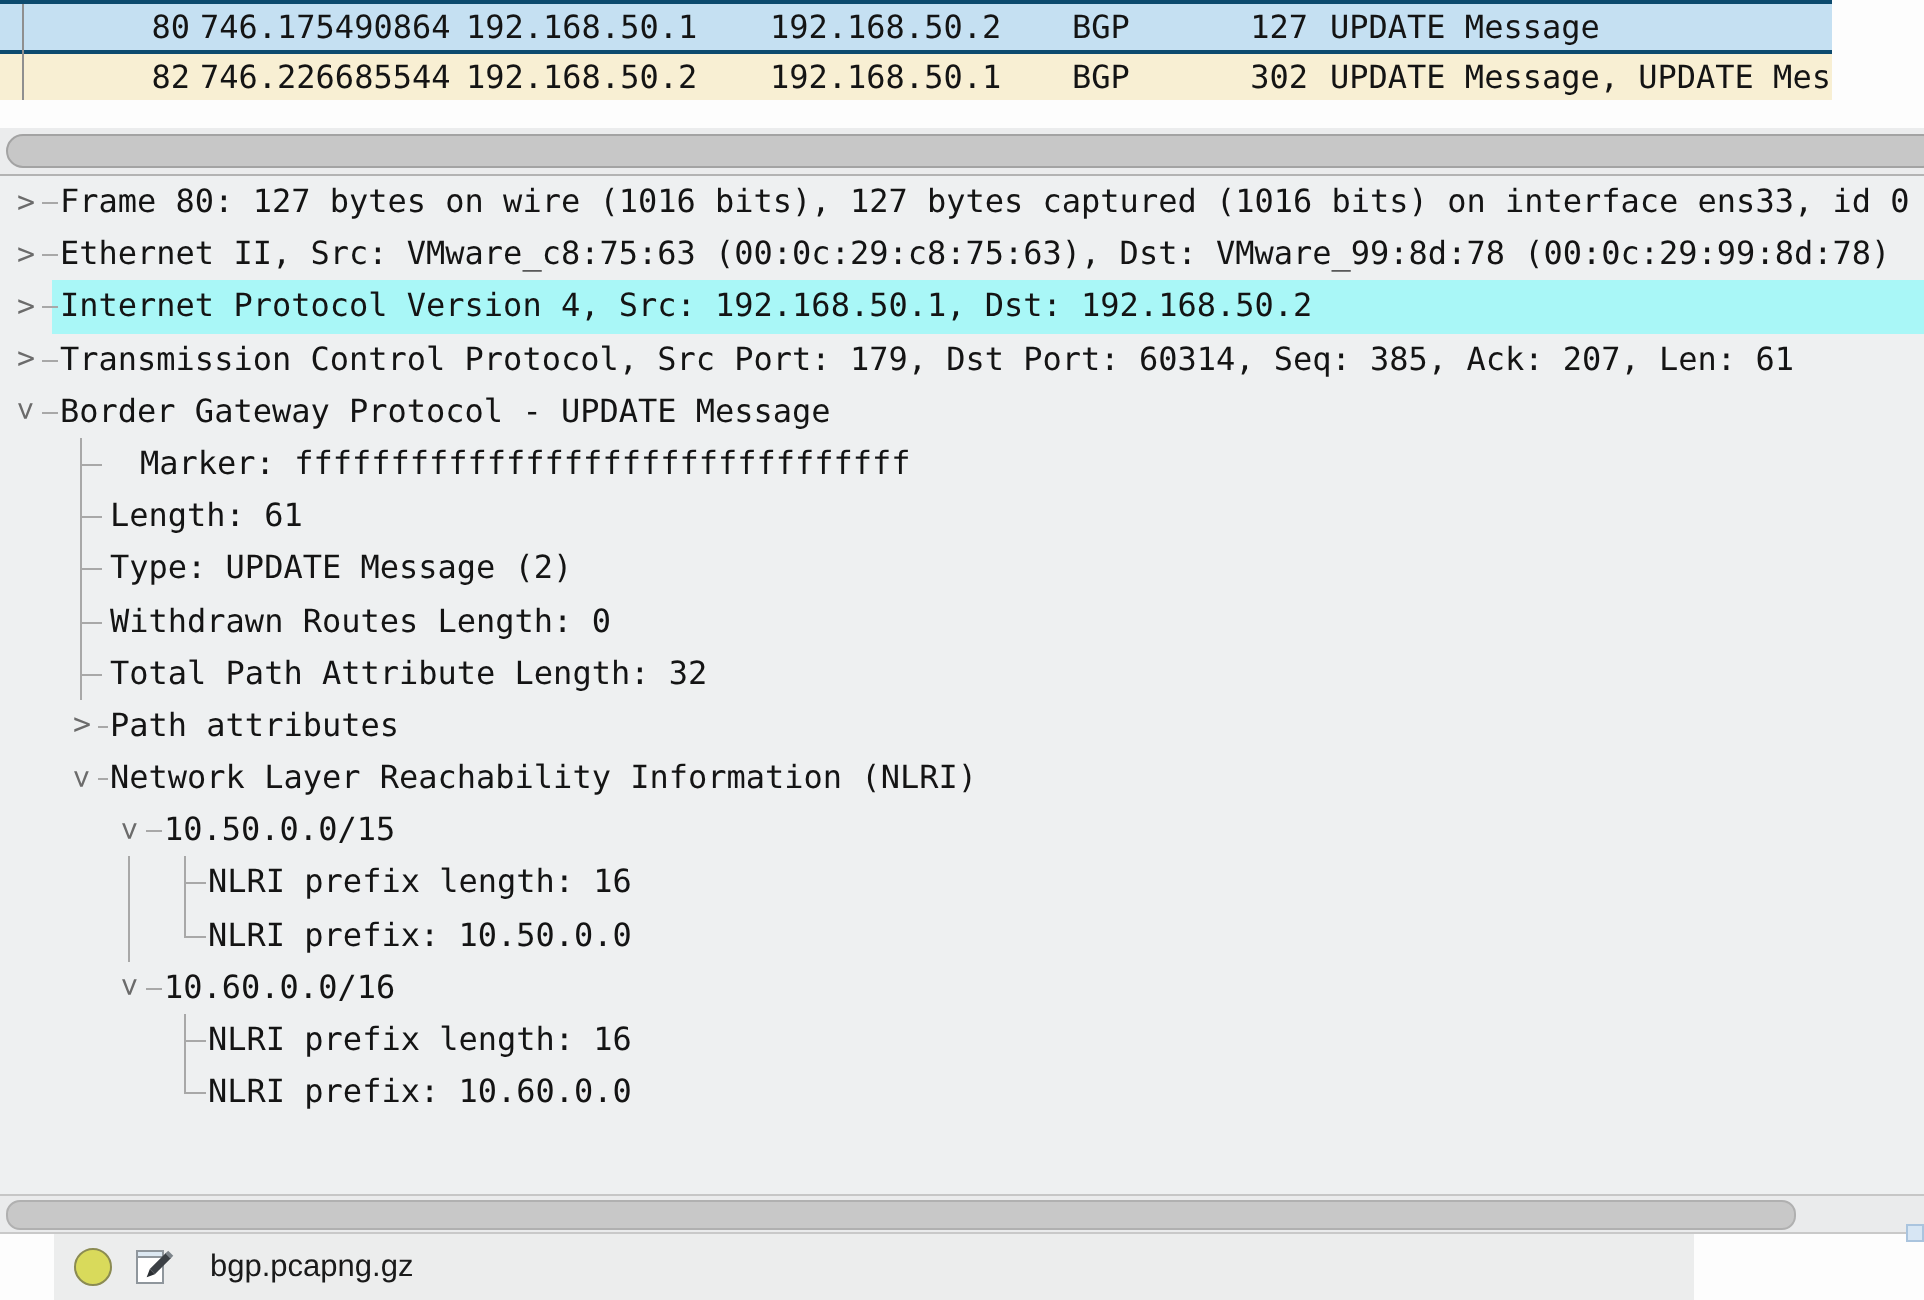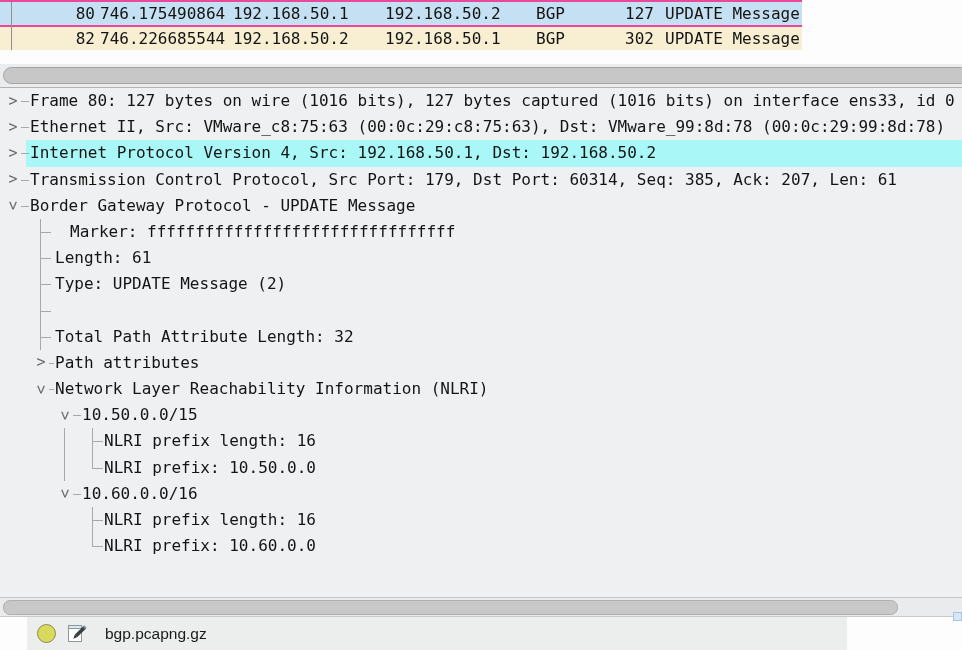--- a/index.html
+++ b/index.html
@@ -2,21 +2,21 @@
 <html><head>
 <meta charset="utf-8">
 <style>
   html,body{margin:0;padding:0;}
   body{width:962px;height:650px;overflow:hidden;background:#fdfdfd;
        font-family:"DejaVu Sans Mono","Liberation Mono",monospace;}
   .mono{font-family:"DejaVu Sans Mono","Liberation Mono",monospace;}
   .sans{font-family:"Liberation Sans","DejaVu Sans",sans-serif;}
 
   
-  #packet-list{position:absolute;left:0;top:0;width:802px;height:50px;background:#ec4899;text-decoration:underline;}
+  #packet-list{position:absolute;left:0;top:0;width:916px;height:50px;background:#0c4a6e;text-decoration:underline;}
   .prow{position:relative;height:23px;overflow:hidden;font-size:16px;color:#141414;line-height:23px;white-space:pre;}
   .prow:first-child{margin-top:2px;margin-bottom:2px;}
   .pcell{position:absolute;top:0;height:23px;}
   #col-sep{position:absolute;left:11px;top:2px;width:1px;height:48px;background:#8f8f8f;z-index:5;}
 
   
   #gap-top{position:absolute;left:0;top:50px;width:962px;height:14px;background:#fdfdfd;}
   #hscroll-top{position:absolute;left:0;top:64px;width:962px;height:23px;background:#ebeced;}
   #hscroll-top .thumb{position:absolute;left:3px;top:3px;height:15px;width:965px;background:#c7c7c7;border:1px solid #a3a3a3;border-radius:9px;}
   #divider-1{position:absolute;left:0;top:87px;width:962px;height:1px;background:#b3b3b3;}
@@ -118,20 +118,21 @@
       <span class="ttext mono" style="left: 55px;">Length: 61</span>
     </div>
     <div class="trow">
       <div class="gline gv" style="left: 40px;"></div>
       <div class="gdash" style="left: 40px; width: 11px;"></div>
       <span class="ttext mono" style="left: 55px;">Type: UPDATE Message (2)</span>
     </div>
     <div class="trow">
       <div class="gline gv" style="left: 40px;"></div>
       <div class="gdash" style="left: 40px; width: 11px;"></div>
+      <span class="ttext mono" style="left: 55px;">Withdrawn Routes Length: 0</span>
     </div>
     <div class="trow">
       <div class="gline gv" style="left: 40px;"></div>
       <div class="gdash" style="left: 40px; width: 11px;"></div>
       <span class="ttext mono" style="left: 55px;">Total Path Attribute Length: 32</span>
     </div>
     <div class="trow">
       <div class="gline gv" style="left: 40px;"></div>
       <div class="arrow" style="left: 33px;">
         <span class="g mono">&gt;</span>

